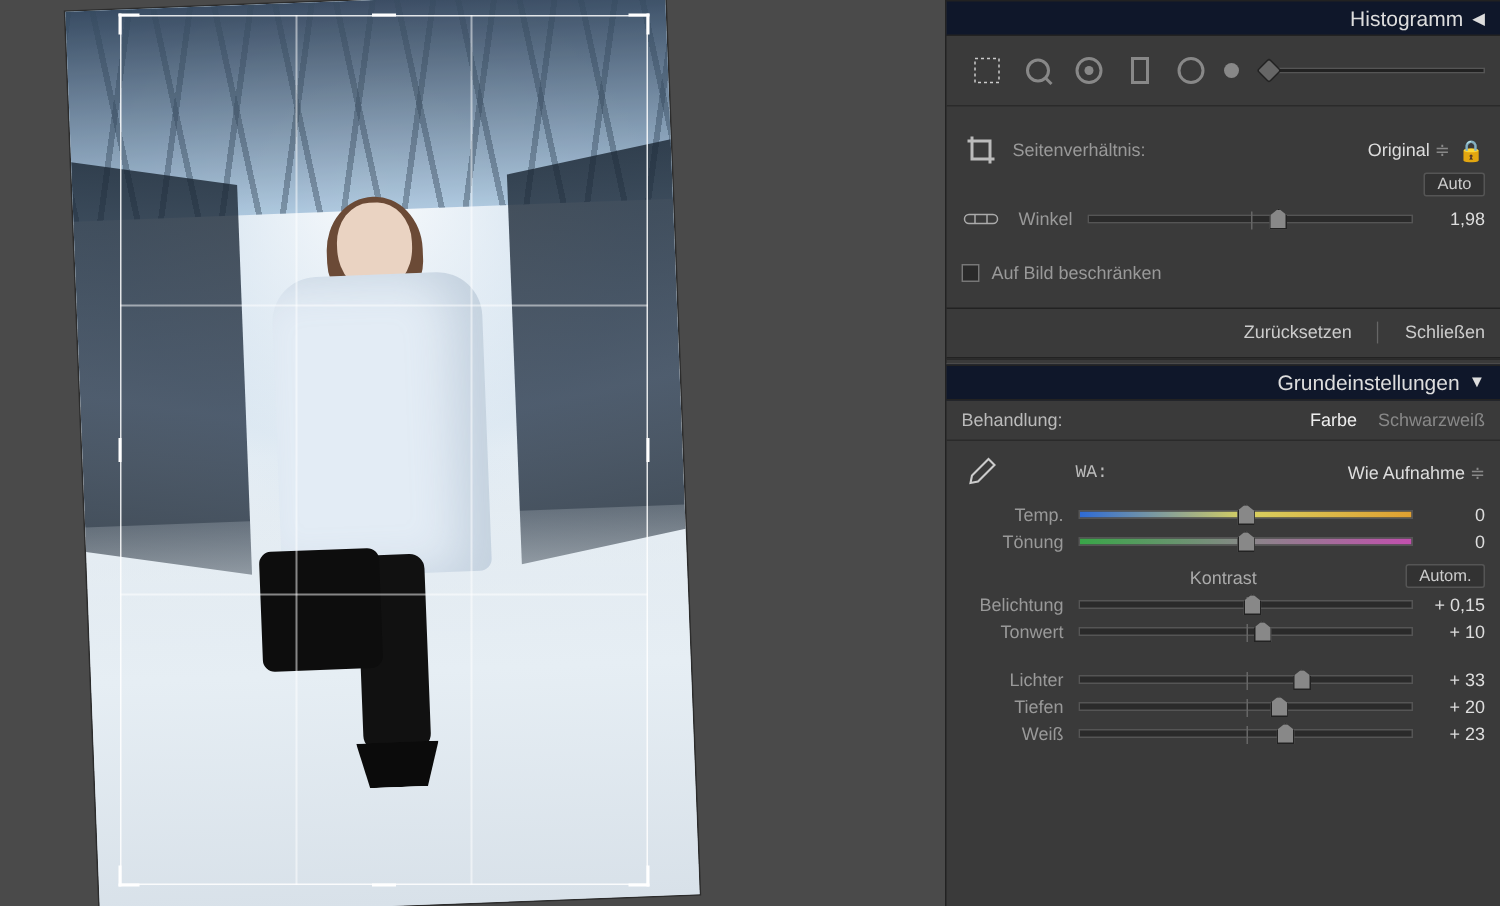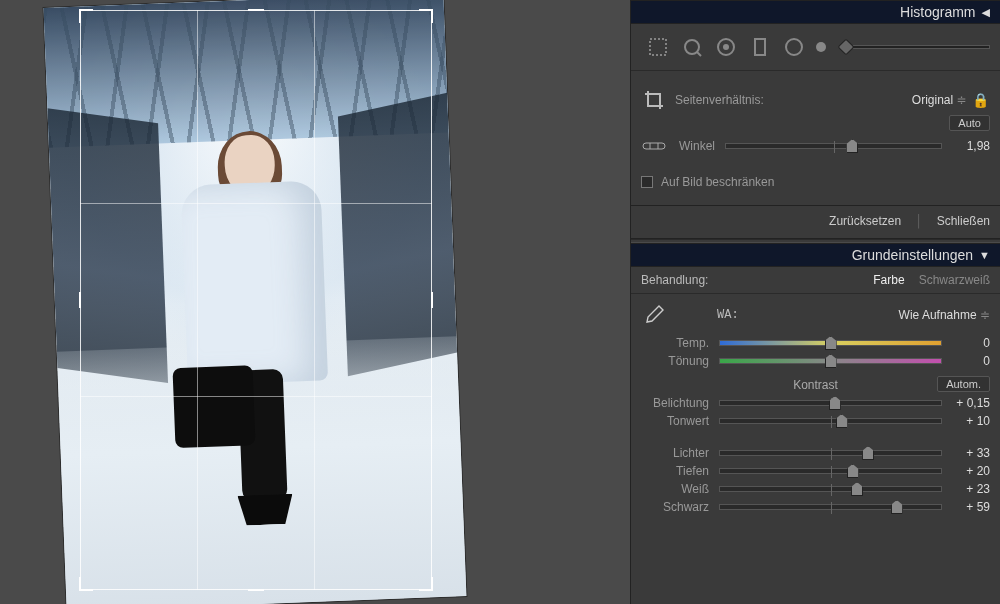--- a/index.html
+++ b/index.html
@@ -409,23 +409,15 @@
 
     <div class="slider-row">
       <span class="slider-label">Weiß</span>
       <div class="slider">
           <div class="tick" style="left:50%;"></div>
         <div class="knob" style="left: calc(62% - 6px);"></div>
       </div>
       <span class="value-box">+ 23</span>
     </div>
 
-    <div class="slider-row">
-      <span class="slider-label">Schwarz</span>
-      <div class="slider">
-          <div class="tick" style="left:50%;"></div>
-        <div class="knob" style="left: calc(80% - 6px);"></div>
-      </div>
-      <span class="value-box">+ 59</span>
-    </div>
 
   </div>
 </div>
 
 </body></html>

